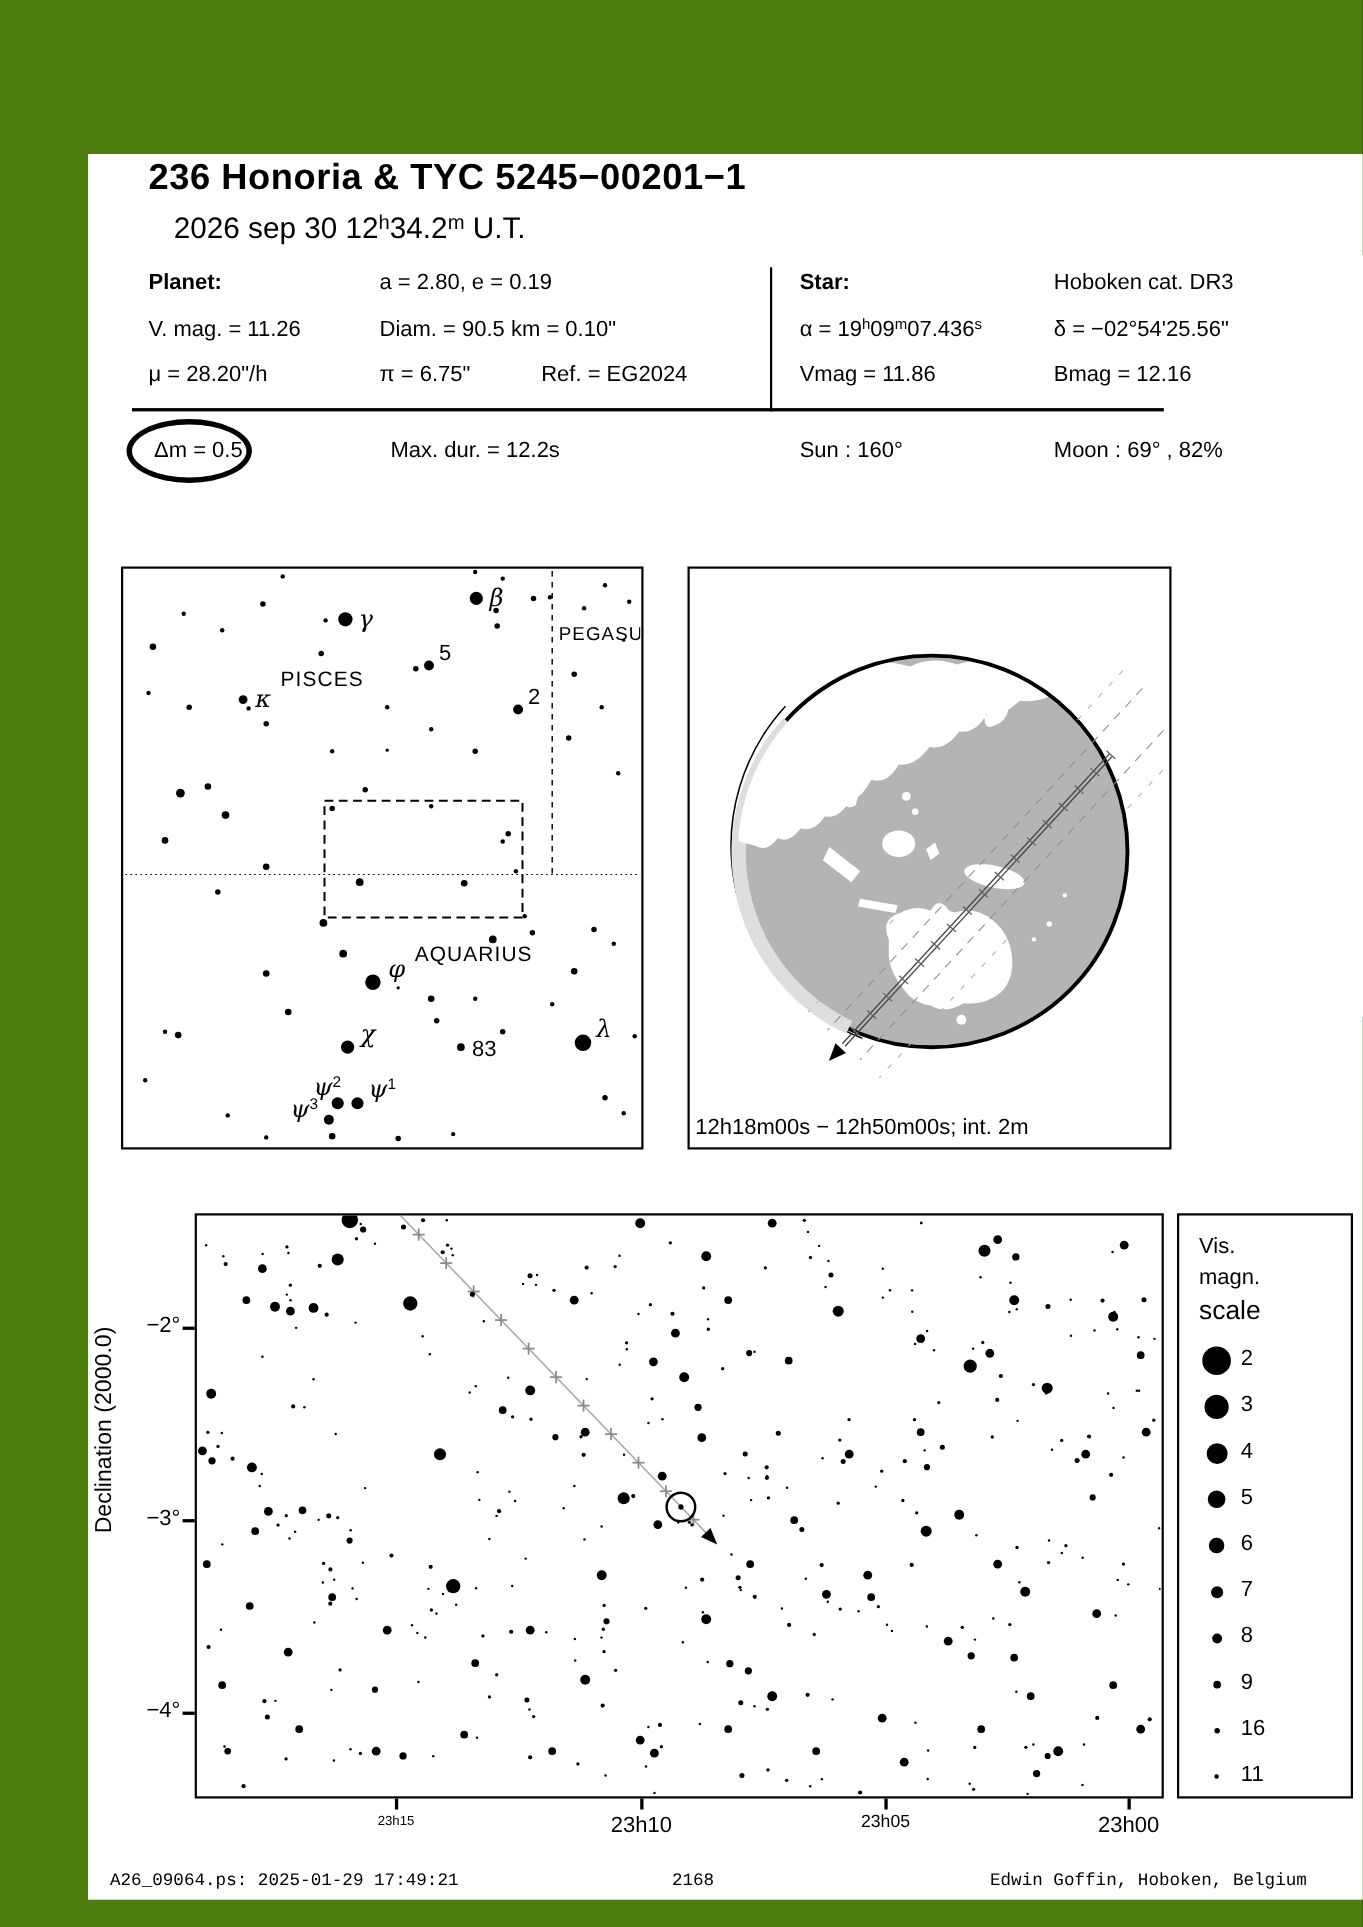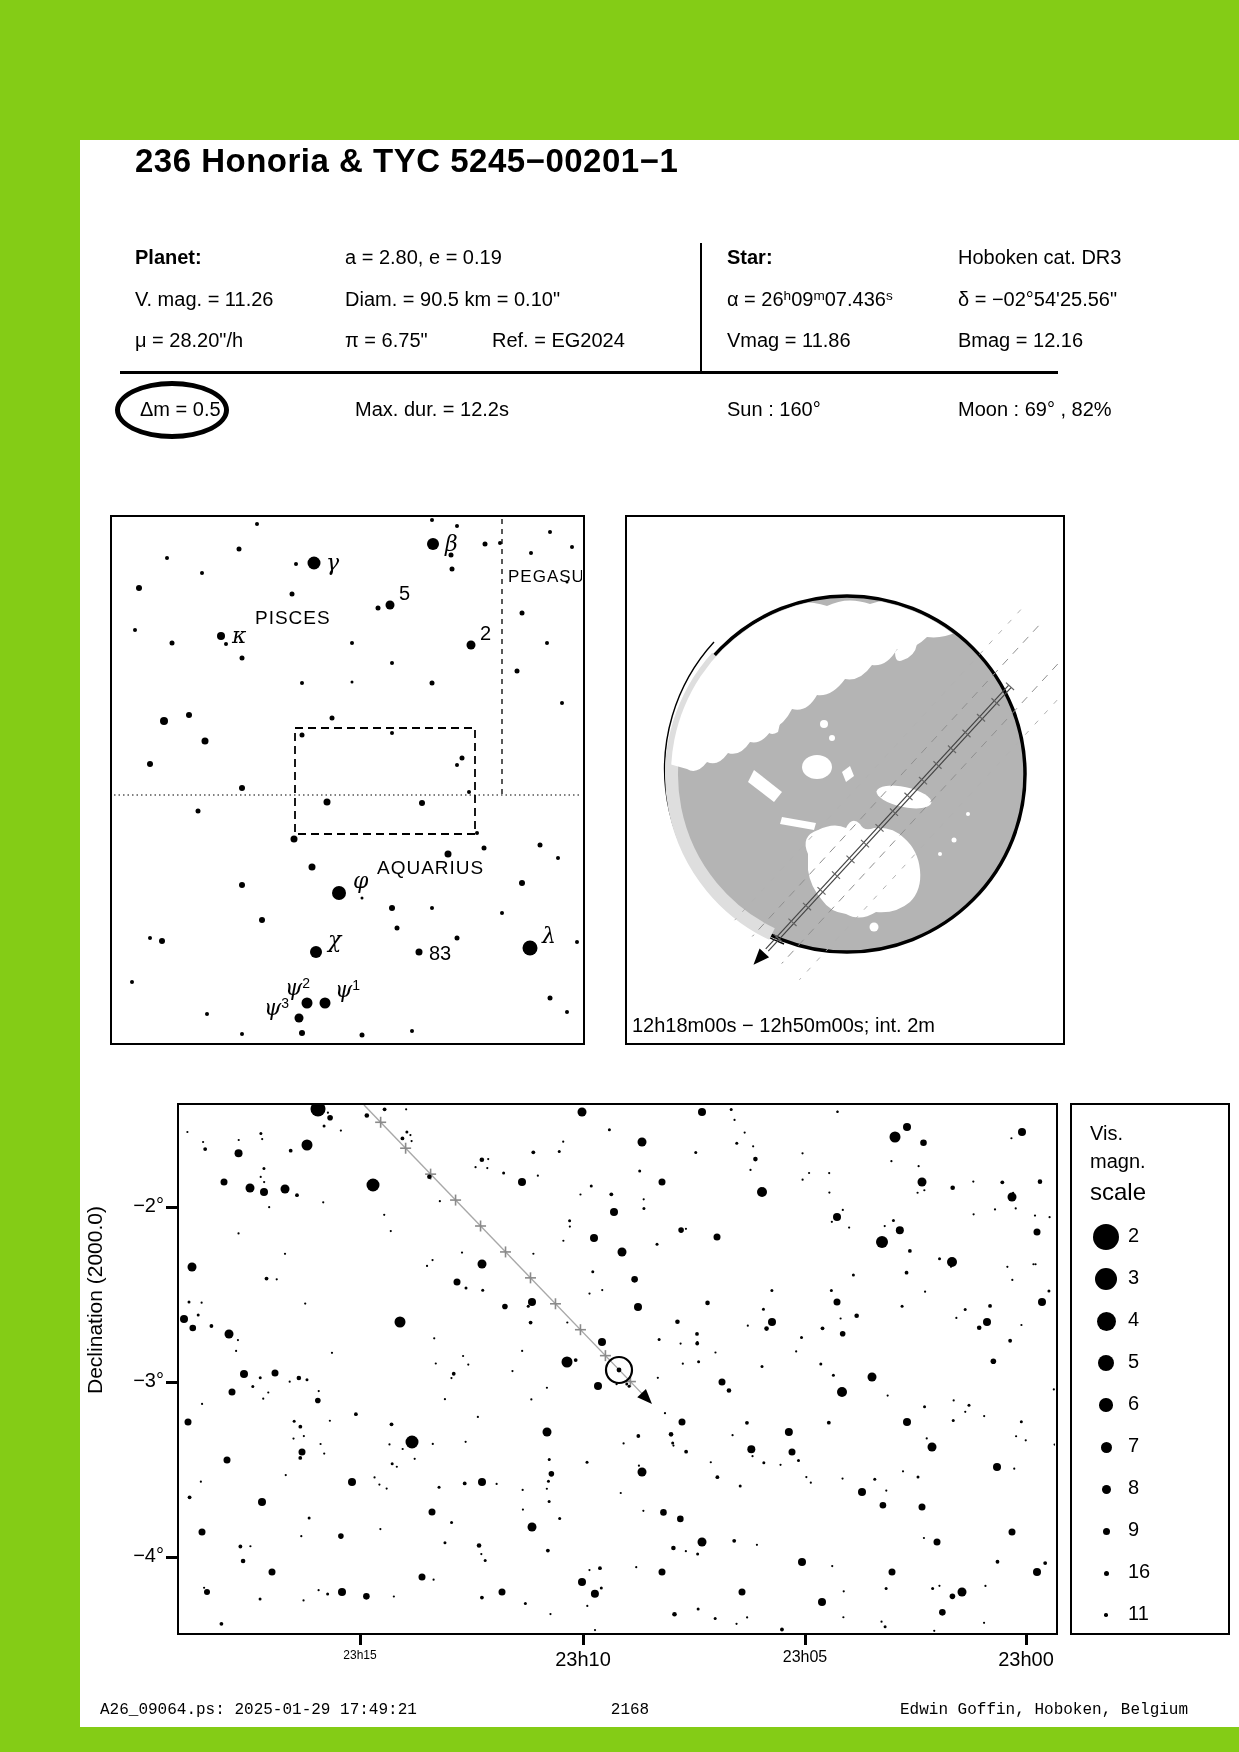--- a/index.html
+++ b/index.html
@@ -1,16 +1,16 @@
 <!DOCTYPE html>
 <html><head>
 <meta charset="utf-8">
 <style>
   html,body{margin:0;padding:0;background:#000;}
-  .canvas{position:relative;width:1239px;height:1752px;background:#84cc16;overflow:hidden;
+  .canvas{position:relative;width:1239px;height:1752px;background:#4d7c0f;overflow:hidden;
           font-family:"Liberation Sans",sans-serif;color:#000;}
   .page{position:absolute;left:80px;top:140px;width:1159px;height:1587px;background:#fff;}
   .abs{position:absolute;white-space:nowrap;}
   .title{font-size:33px;font-weight:bold;letter-spacing:0.5px;}
   .subtitle{font-size:27px;}
   .sup{font-size:68%;position:relative;top:-0.45em;}
   .cell{font-size:20px;}
   .bold{font-weight:bold;}
   .vdiv{width:2px;background:#000;}
   .hrule{height:3px;background:#000;}
@@ -20,29 +20,30 @@
   .axis-label{font-size:21px;}
   .footer{font-family:"Liberation Mono","DejaVu Sans Mono",monospace;font-size:16px;}
 </style>
 </head>
 <body>
 
 <div class="canvas" id="canvas">
   <div class="page"></div>
 
   <div class="abs title" style="left:135px;top:142px">236 Honoria  &amp;  TYC 5245−00201−1</div>
+  <div class="abs subtitle" style="left:158px;top:192px"><span>2026 sep 30  12</span><span class="sup">h</span><span>34.2</span><span class="sup">m</span><span> U.T.</span></div>
 
   <div class="abs cell bold" style="left:135px;top:246px">Planet:</div>
   <div class="abs cell" style="left:345px;top:246px">a = 2.80, e = 0.19</div>
   <div class="abs cell bold" style="left:727px;top:246px">Star:</div>
   <div class="abs cell" style="left:958px;top:246px">Hoboken cat.  DR3</div>
 
   <div class="abs cell" style="left:135px;top:288px">V. mag. = 11.26</div>
   <div class="abs cell" style="left:345px;top:288px">Diam. = 90.5 km = 0.10"</div>
-  <div class="abs cell" style="left:727px;top:288px"><span>α = 26</span><span class="sup">h</span><span>09</span><span class="sup">m</span><span>07.436</span><span class="sup">s</span></div>
+  <div class="abs cell" style="left:727px;top:288px"><span>α = 19</span><span class="sup">h</span><span>09</span><span class="sup">m</span><span>07.436</span><span class="sup">s</span></div>
   <div class="abs cell" style="left:958px;top:288px">δ = −02°54'25.56"</div>
 
   <div class="abs cell" style="left:135px;top:329px">μ =  28.20"/h</div>
   <div class="abs cell" style="left:345px;top:329px">π =  6.75"</div>
   <div class="abs cell" style="left:492px;top:329px">Ref. = EG2024</div>
   <div class="abs cell" style="left:727px;top:329px">Vmag = 11.86</div>
   <div class="abs cell" style="left:958px;top:329px">Bmag = 12.16</div>
 
   <div class="abs vdiv" style="left:700px;top:243px;height:131px"></div>
   <div class="abs hrule" style="left:120px;top:371px;width:938px"></div>

